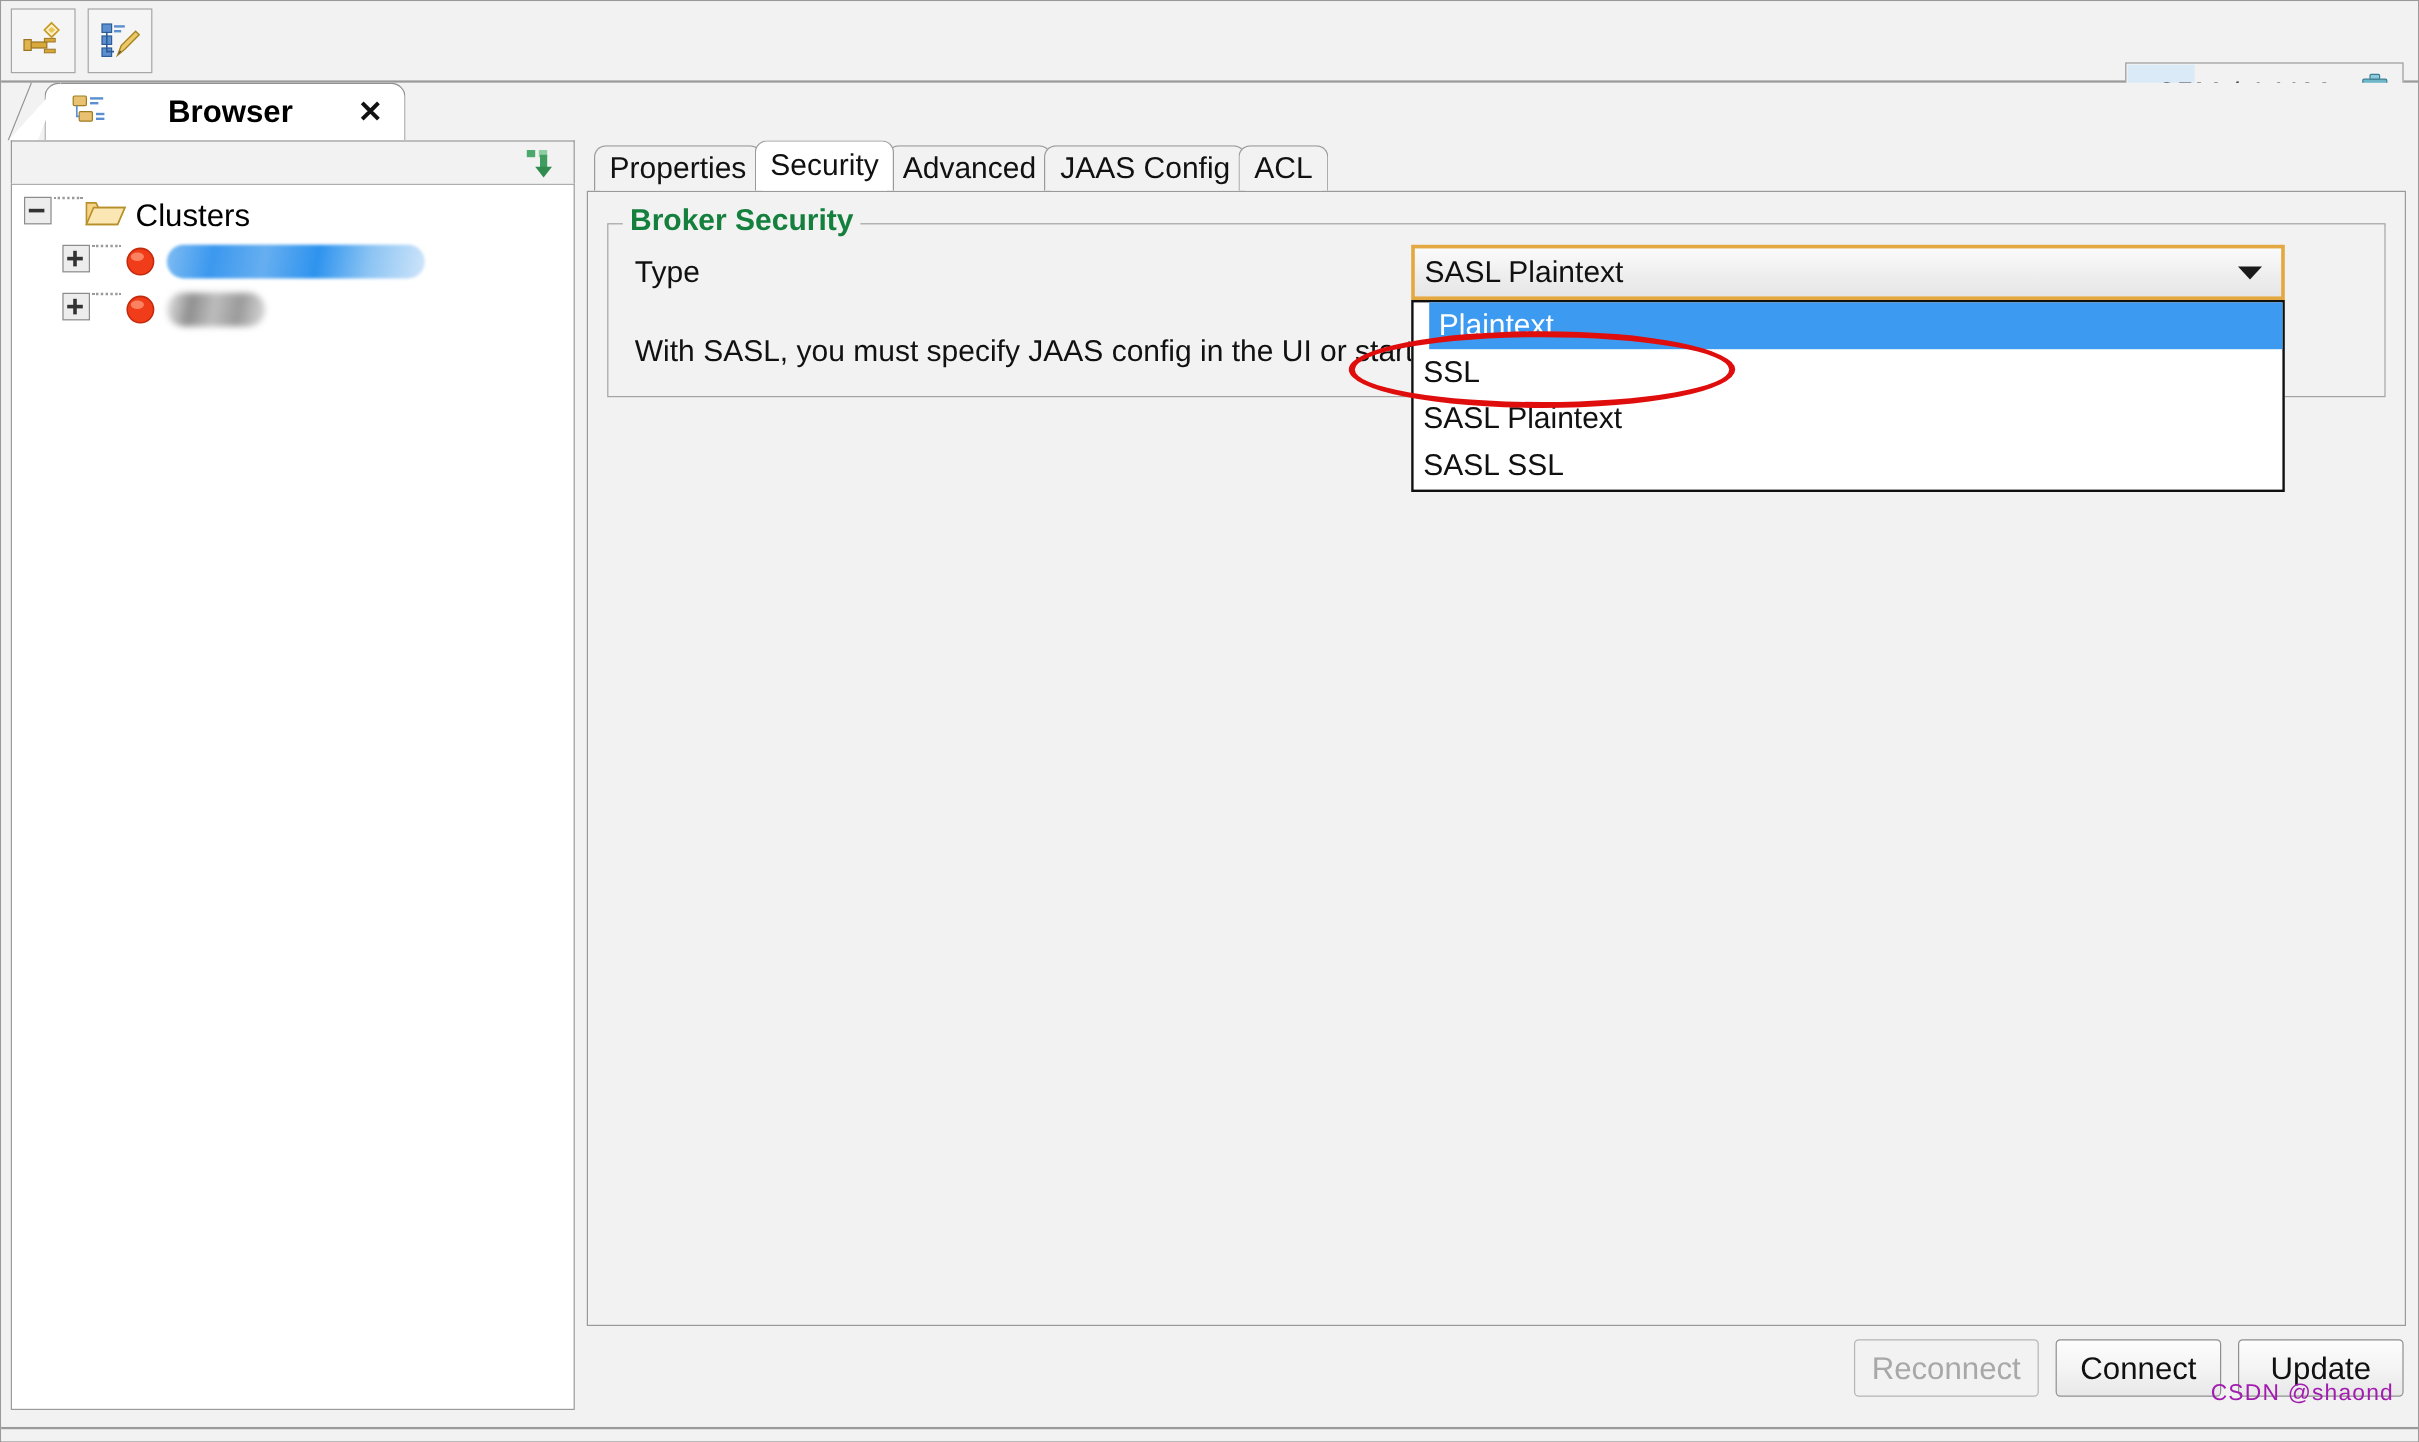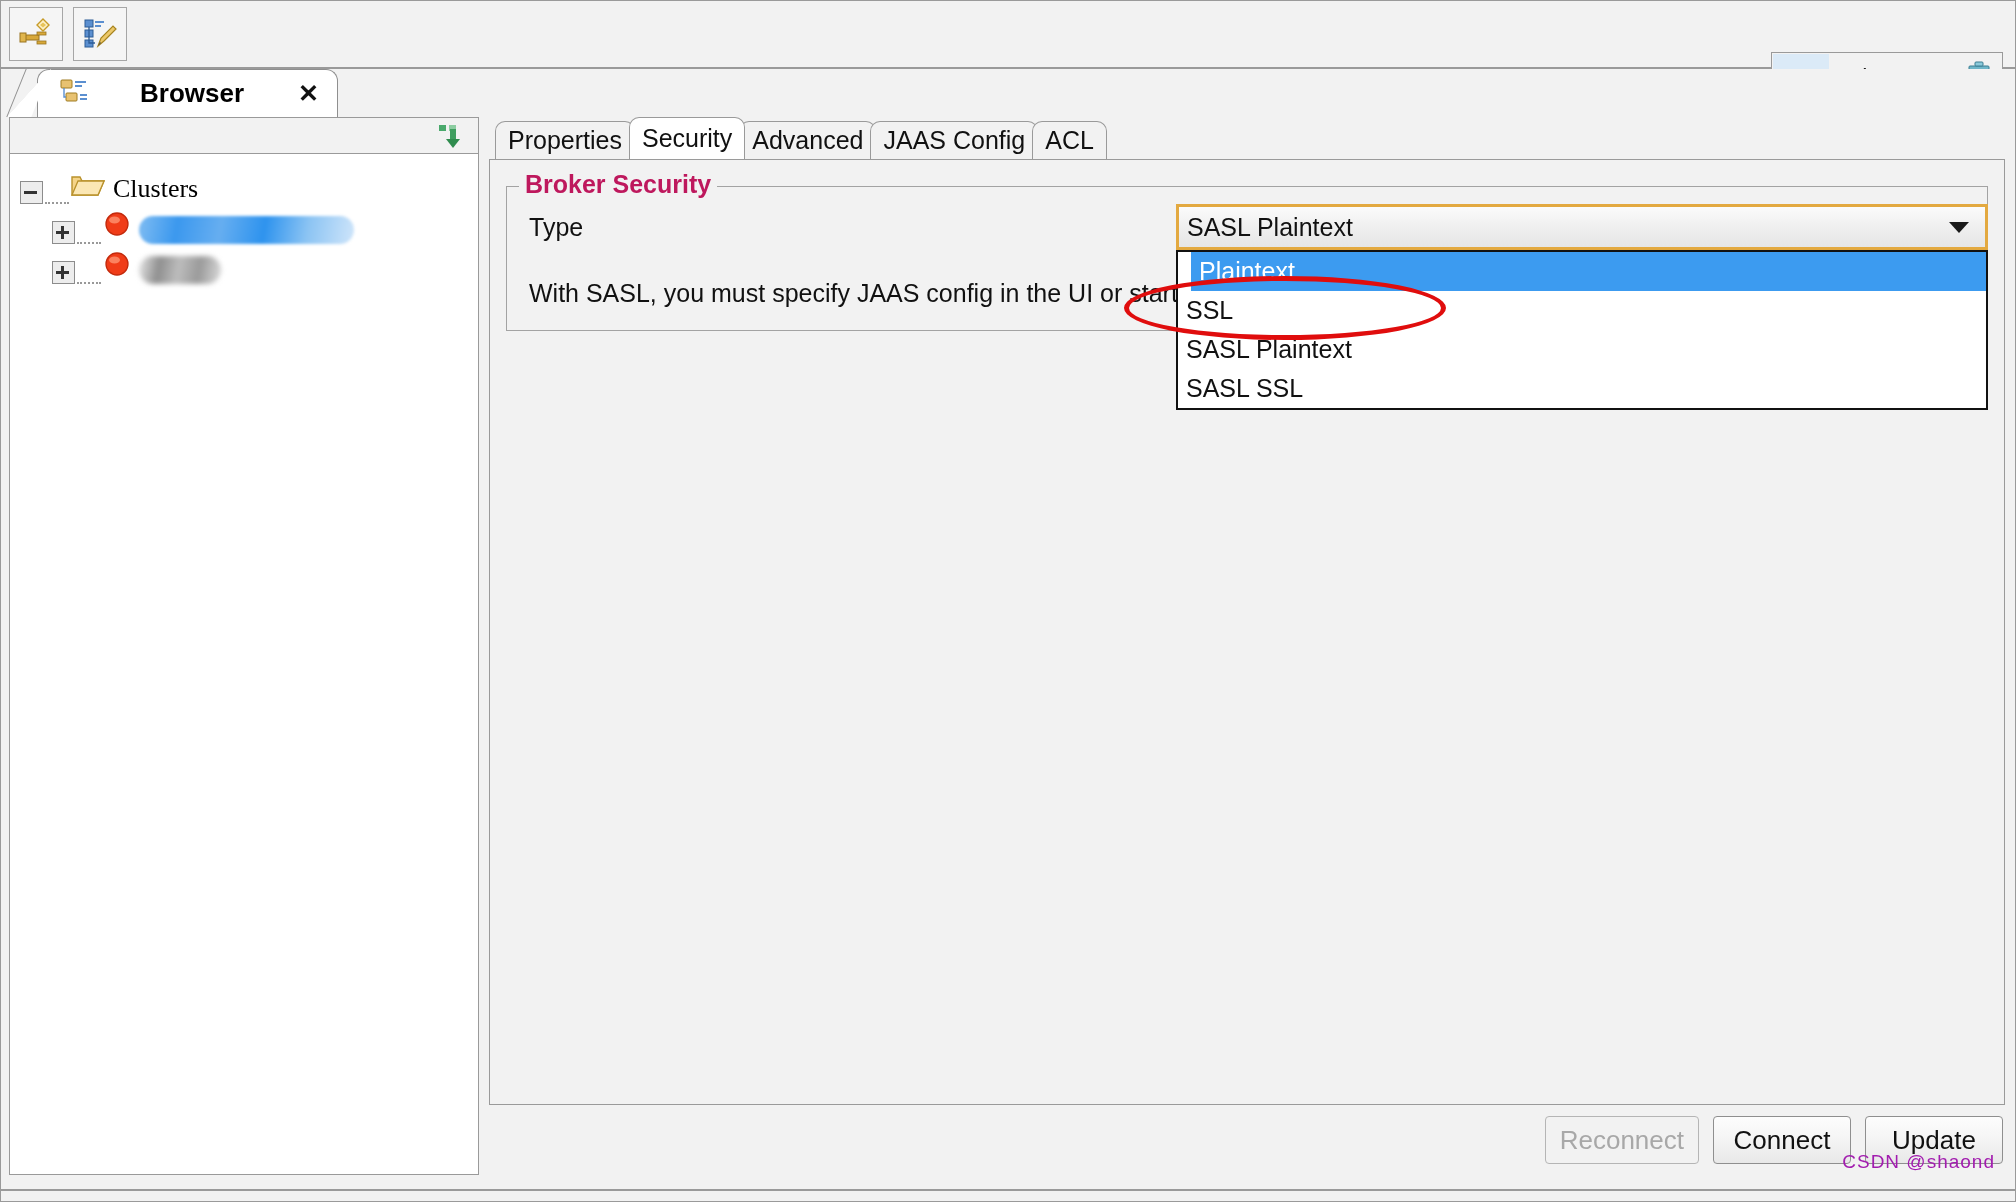--- a/index.html
+++ b/index.html
@@ -181,25 +181,24 @@
   .treeview {
     flex: 1 1 auto;
     background: #ffffff;
     border: 1px solid #9a9a9a;
     box-sizing: border-box;
     padding: 10px 0 0 0;
     overflow: hidden;
   }
   .tnode {
     display: flex;
-    align-items: flex-end;
+    align-items: flex-start;
     height: 40px;
     padding-left: 10px;
     white-space: nowrap;
-    font-family: Liberation Serif, serif;
   }
   .tnode.child { padding-left: 42px; }
   .toggle {
     width: 21px; height: 21px;
     border: 1px solid #8c8c8c;
     background: #ededed;
     position: relative;
     flex: 0 0 auto;
   }
   .toggle::before {
@@ -299,21 +298,21 @@
     box-sizing: border-box;
   }
   .groupbox-title {
     position: absolute;
     top: -17px;
     left: 12px;
     background: #f2f2f2;
     padding: 0 6px;
     font-size: 25px;
     font-weight: bold;
-    color: #be185d;
+    color: #15803d;
   }
   .formrow {
     display: flex;
     align-items: center;
     min-height: 60px;
   }
   .formlabel {
     font-size: 25px;
     color: #111;
     width: 520px;
@@ -325,21 +324,21 @@
     margin-top: 22px;
     white-space: nowrap;
     overflow: hidden;
   }
 
   
   .combowrap {
     position: absolute;
     left: 686px;
     top: 44px;
-    width: 812px;
+    width: 728px;
     z-index: 20;
   }
   .combo {
     height: 46px;
     border: 3px solid #e3a940;
     background: linear-gradient(to bottom, #fbfbfb 0%, #eeeeee 55%, #e6e6e6 100%);
     display: flex;
     align-items: center;
     box-sizing: border-box;
     padding: 0 10px 0 8px;

